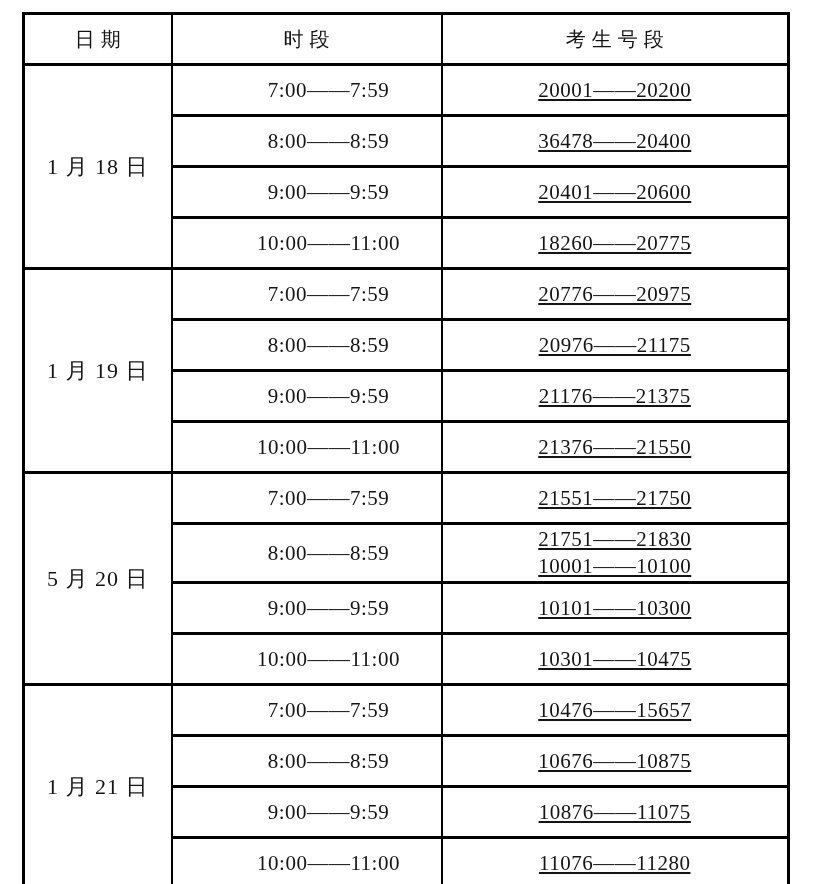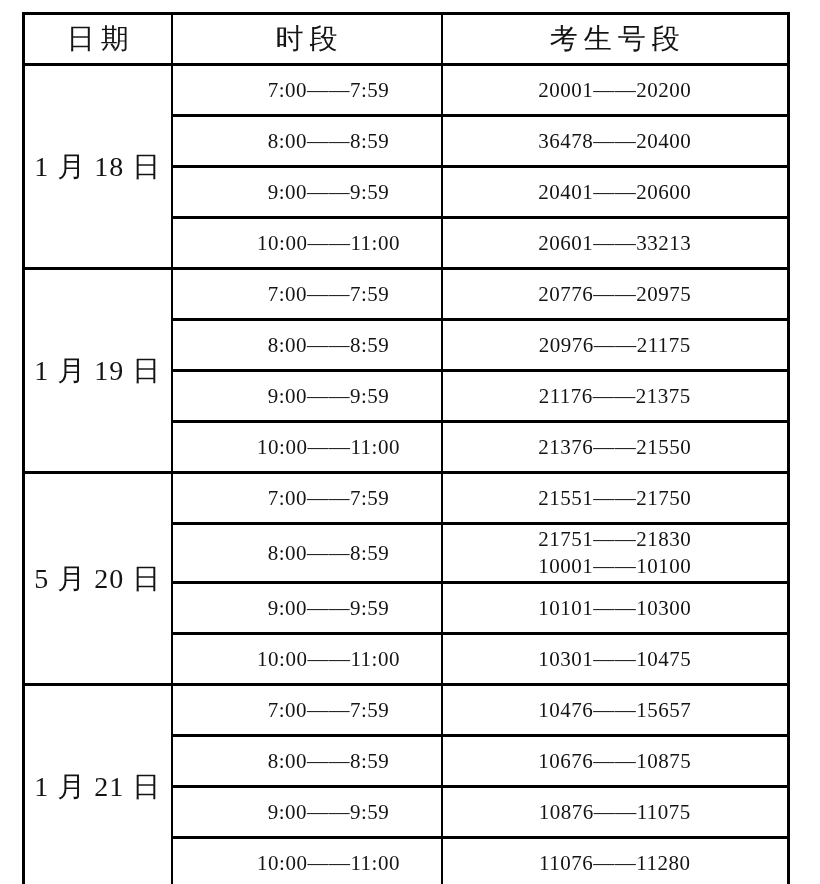--- a/index.html
+++ b/index.html
@@ -26,39 +26,40 @@
   th, td {
     border: solid #000000;
     border-width: 3px 2px;
     text-align: center;
     vertical-align: middle;
     padding: 0;
     overflow: hidden;
   }
   th {
     height: 29px;
-    font-size: 28px;
+    font-size: 20px;
     font-weight: normal;
     letter-spacing: 6px;
     padding-left: 6px; 
   }
   tr.row   { height: 51px; }
   tr.tall  { height: 59px; }
   td.date {
-    font-size: 28px;
+    font-size: 22px;
     letter-spacing: 1px;
   }
   td.time {
     font-size: 21px;
     letter-spacing: 0.5px;
     padding-left: 44px;
   }
   td.range {
     font-size: 21px;
     letter-spacing: 0.5px;
+    text-decoration: underline;
   }
   td.range .line {
     line-height: 27px;
   }
 </style>
 </head>
 <body>
 
 <table class="schedule">
   <colgroup>
@@ -83,21 +84,21 @@
     <tr class="row">
       <td class="time">8:00——8:59</td>
       <td class="range">36478——20400</td>
     </tr>
     <tr class="row">
       <td class="time">9:00——9:59</td>
       <td class="range">20401——20600</td>
     </tr>
     <tr class="row">
       <td class="time">10:00——11:00</td>
-      <td class="range">20601——33213</td>
+      <td class="range">18260——20775</td>
     </tr>
 
     <tr class="row">
       <td class="date" rowspan="4">1 月 19 日</td>
       <td class="time">7:00——7:59</td>
       <td class="range">20776——20975</td>
     </tr>
     <tr class="row">
       <td class="time">8:00——8:59</td>
       <td class="range">20976——21175</td>

